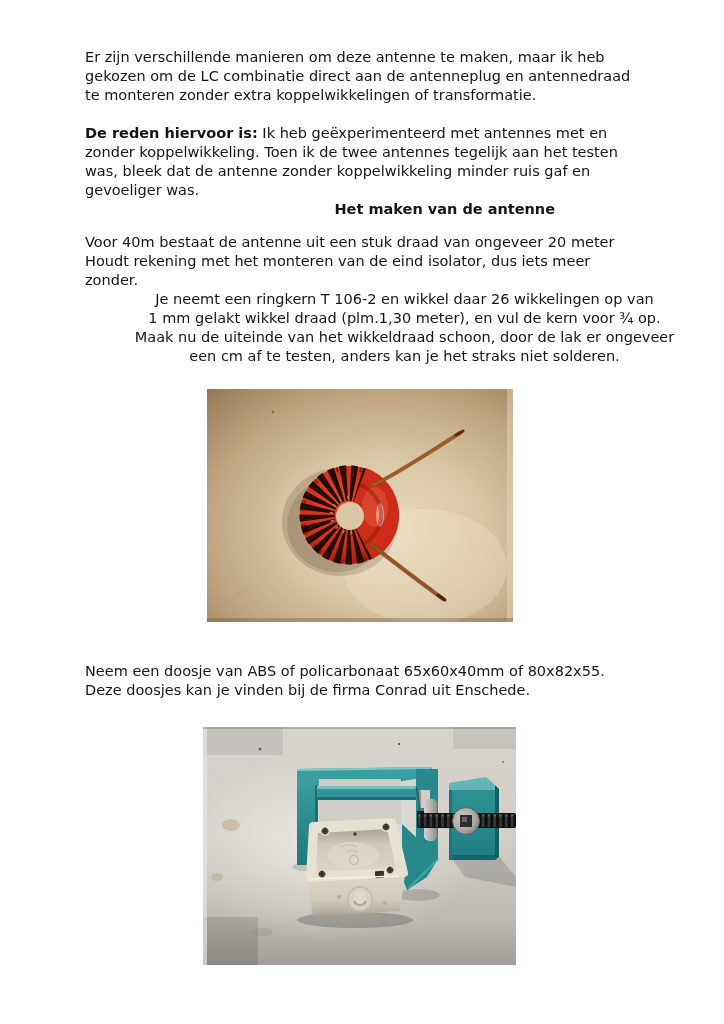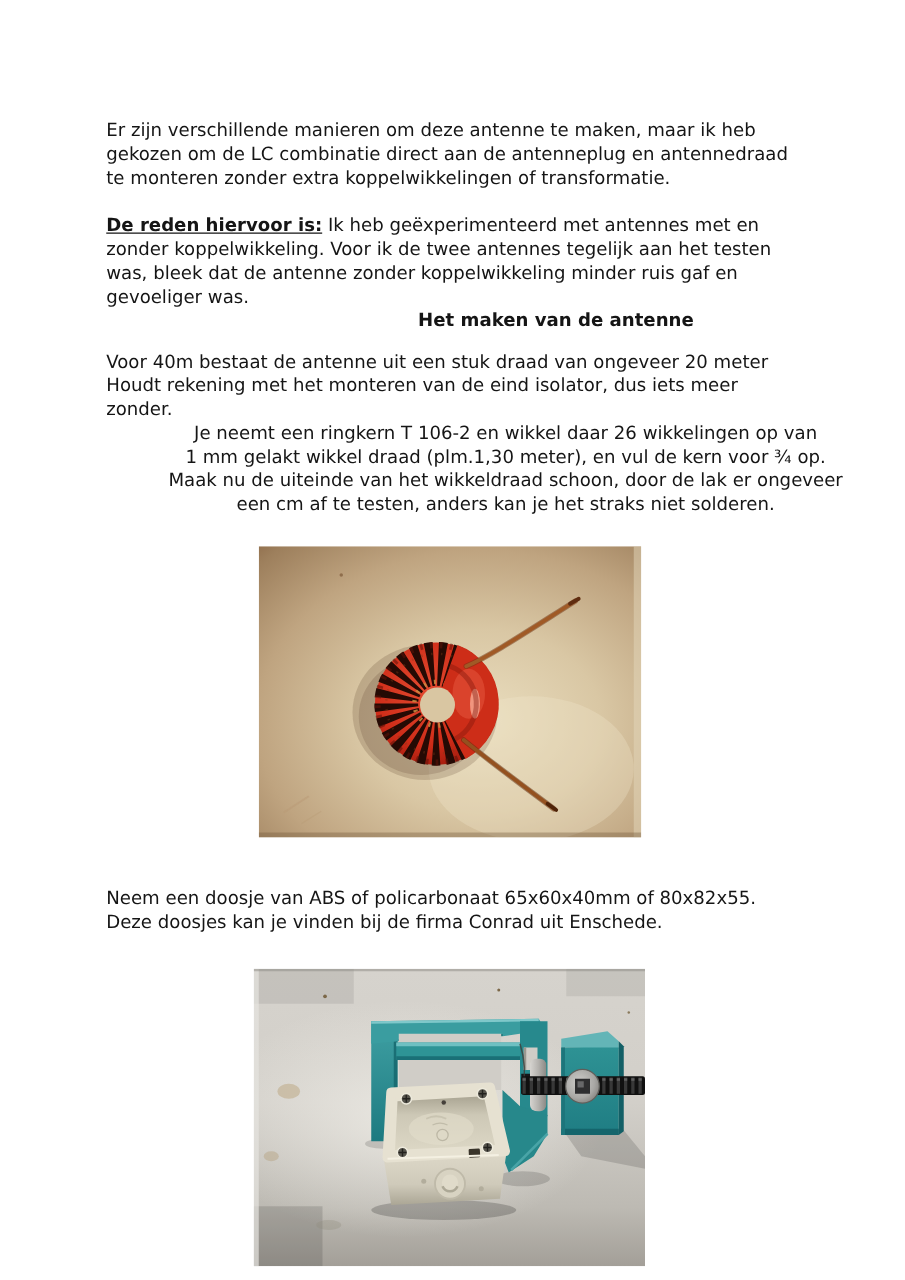--- a/index.html
+++ b/index.html
@@ -6,47 +6,47 @@
   body{
     width:724px;height:1024px;overflow:hidden;background:#ffffff;
     font-family:"DejaVu Sans","Liberation Sans",sans-serif;
     font-size:14.5px;line-height:19px;color:#151515;
     -webkit-font-smoothing:antialiased;
   }
   .page{padding:48px 0 0 85px;}
   .para{margin:0 0 19px 0;}
   .para.tight{margin-bottom:0;}
   .line{white-space:pre;height:19px;}
-  .bold{font-weight:bold;text-decoration:underline;}
+  .bold{font-weight:bold;}
   .heading{
     width:470px;text-align:right;font-weight:bold;
     margin:0 0 14px 0;height:19px;white-space:pre;
   }
   .p3{margin-bottom:0;}
   .p4{margin-bottom:23px;text-align:center;}
   .p5{margin-bottom:27px;margin-top:38px;}
   figure{margin:0;padding:0;display:block;}
   .fig-toroid{margin:0 0 40px 122px;width:306px;height:233px;}
   .fig-vise{margin:0 0 0 118px;width:313px;height:238px;}
   svg{display:block;}
 </style>
 </head>
 <body>
 
 <div class="page">
 
-  <div class="para tight" style="margin-bottom:19px;margin-top:48px;">
+  <div class="para tight" style="margin-bottom:19px;">
     <div class="line">Er zijn verschillende manieren om deze antenne te maken, maar ik heb</div>
     <div class="line">gekozen om de LC combinatie direct aan de antenneplug en antennedraad</div>
     <div class="line">te monteren zonder extra koppelwikkelingen of transformatie.</div>
   </div>
 
   <div class="para tight">
     <div class="line"><span class="bold">De reden hiervoor is:</span><span> Ik heb geëxperimenteerd met antennes met en</span></div>
-    <div class="line">zonder koppelwikkeling. Voor ik de twee antennes tegelijk aan het testen</div>
+    <div class="line">zonder koppelwikkeling. Toen ik de twee antennes tegelijk aan het testen</div>
     <div class="line">was, bleek dat de antenne zonder koppelwikkeling minder ruis gaf en</div>
     <div class="line">gevoeliger was.</div>
   </div>
 
   <div class="heading">Het maken van de antenne</div>
 
   <div class="para p3">
     <div class="line">Voor 40m bestaat de antenne uit een stuk draad van ongeveer 20 meter</div>
     <div class="line">Houdt rekening met het monteren van de eind isolator, dus iets meer</div>
     <div class="line">zonder.</div>

